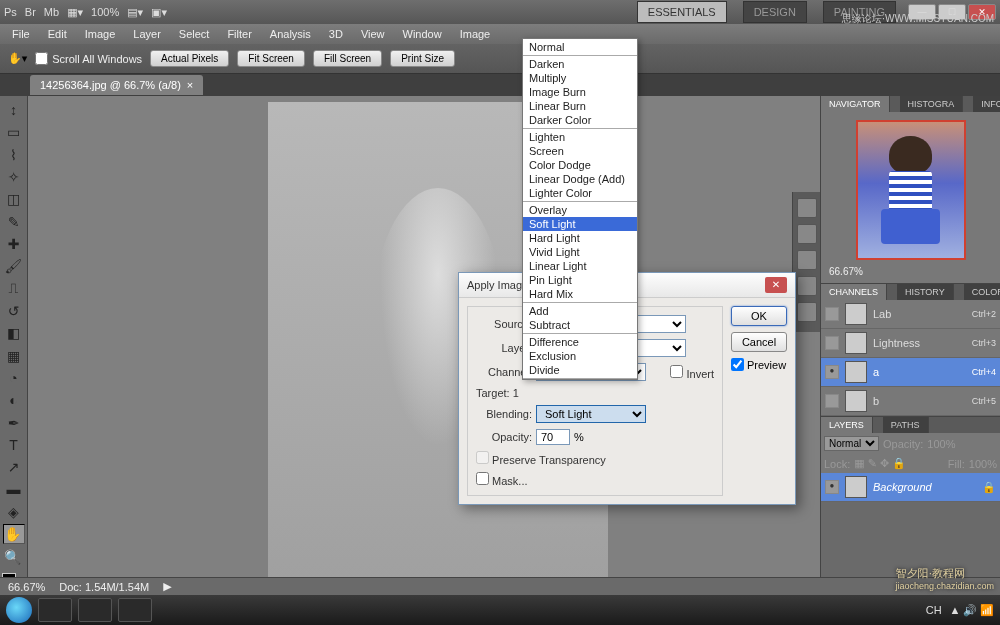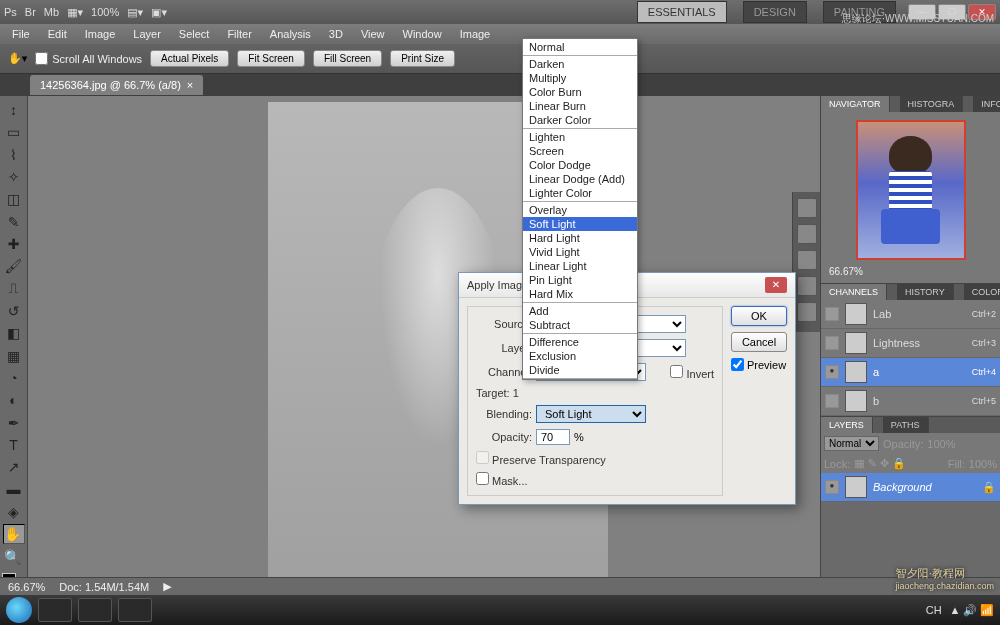--- a/index.html
+++ b/index.html
@@ -328,21 +328,21 @@
   </div>
 </div>
 
 <div class="blendmenu" id="blendmenu">
     <div class="grp">
       <div class="item">Normal</div>
     </div>
     <div class="grp">
       <div class="item">Darken</div>
       <div class="item">Multiply</div>
-      <div class="item">Color Burn</div>
+      <div class="item">Image Burn</div>
       <div class="item">Linear Burn</div>
       <div class="item">Darker Color</div>
     </div>
     <div class="grp">
       <div class="item">Lighten</div>
       <div class="item">Screen</div>
       <div class="item">Color Dodge</div>
       <div class="item">Linear Dodge (Add)</div>
       <div class="item">Lighter Color</div>
     </div>

